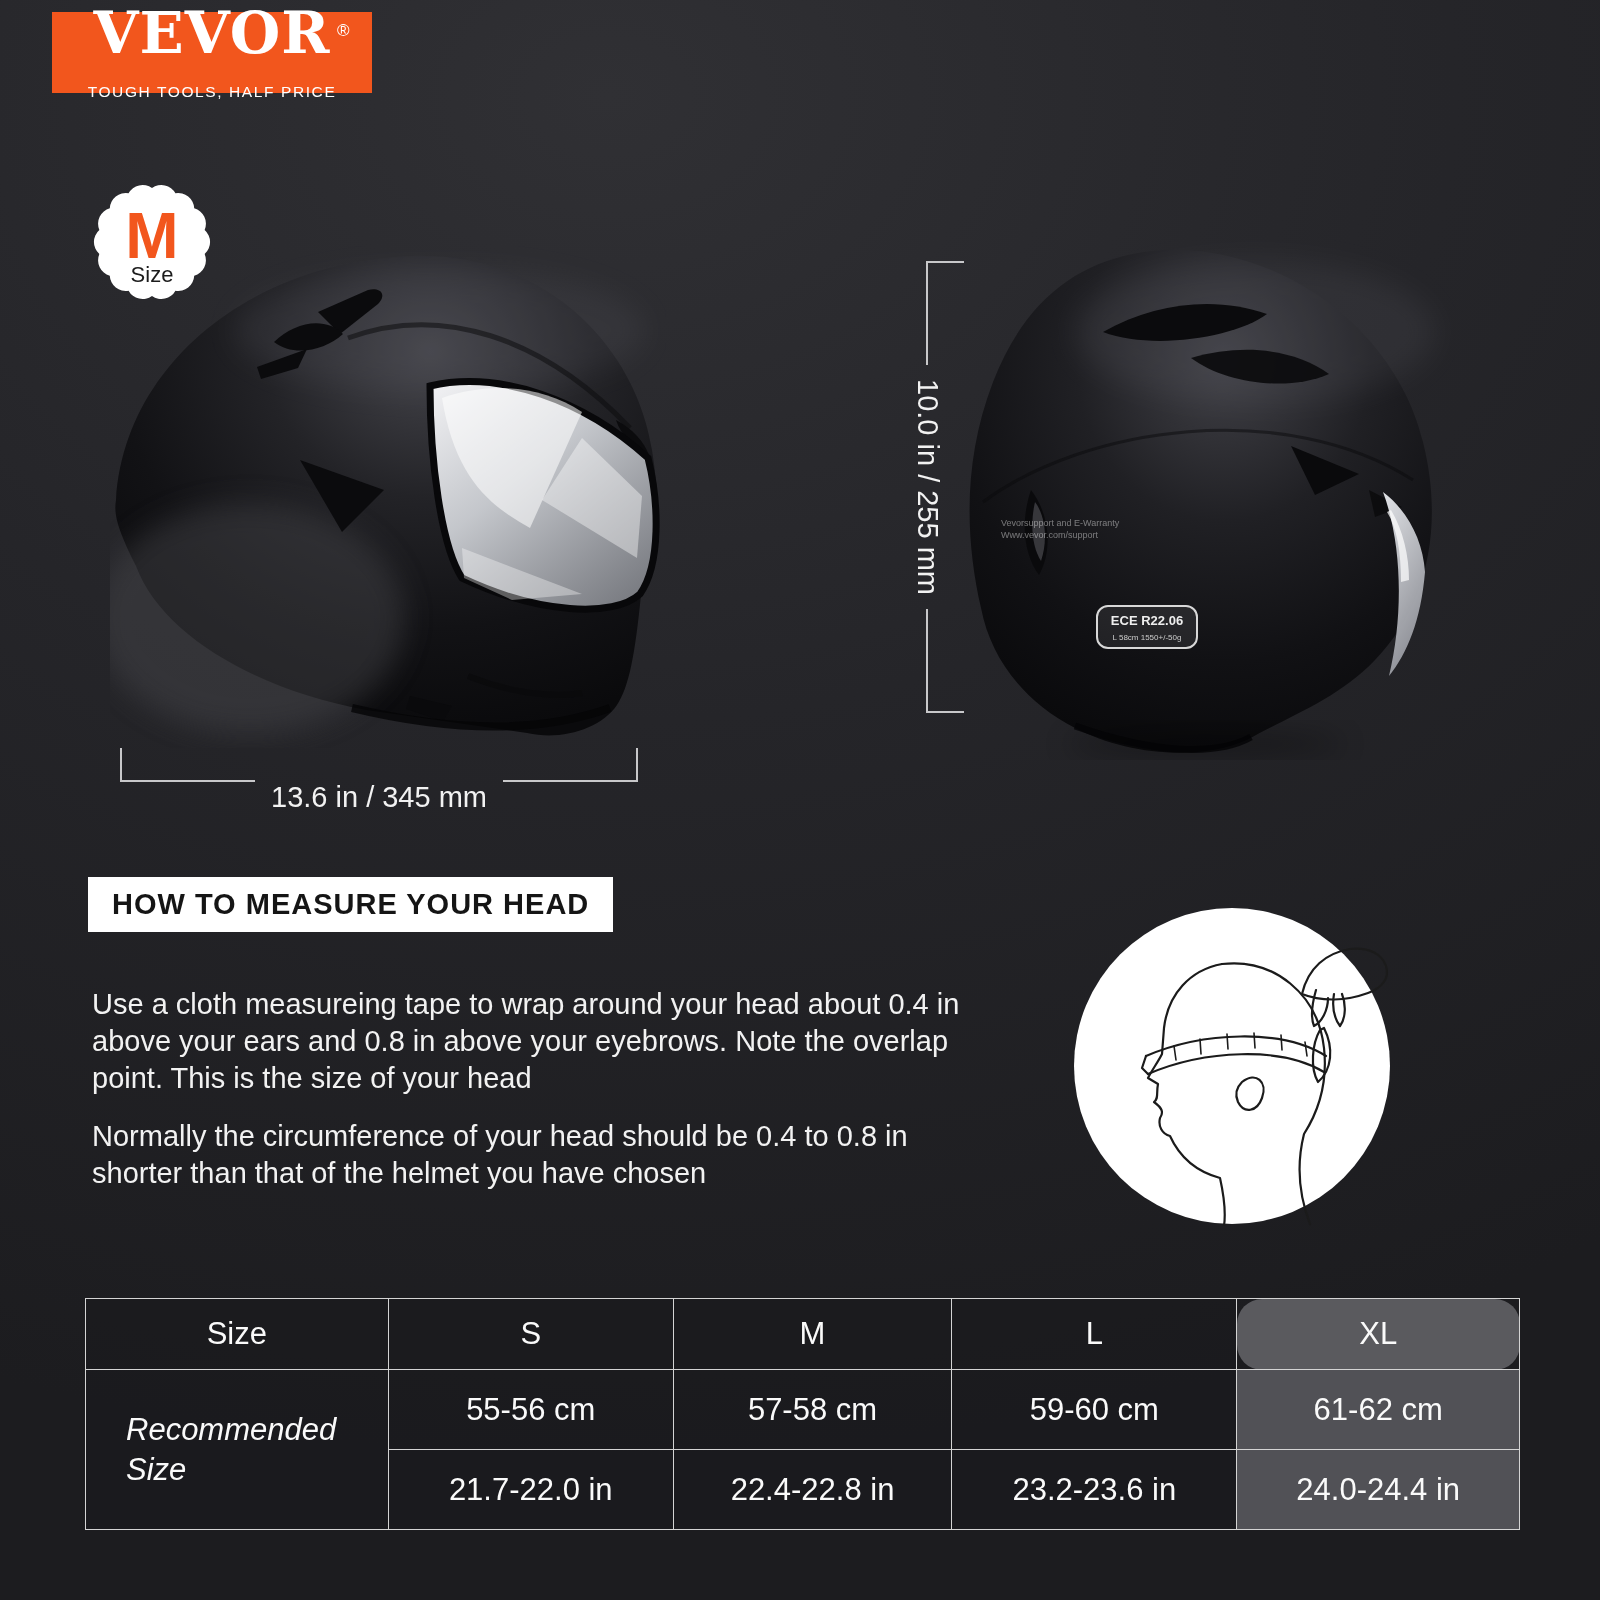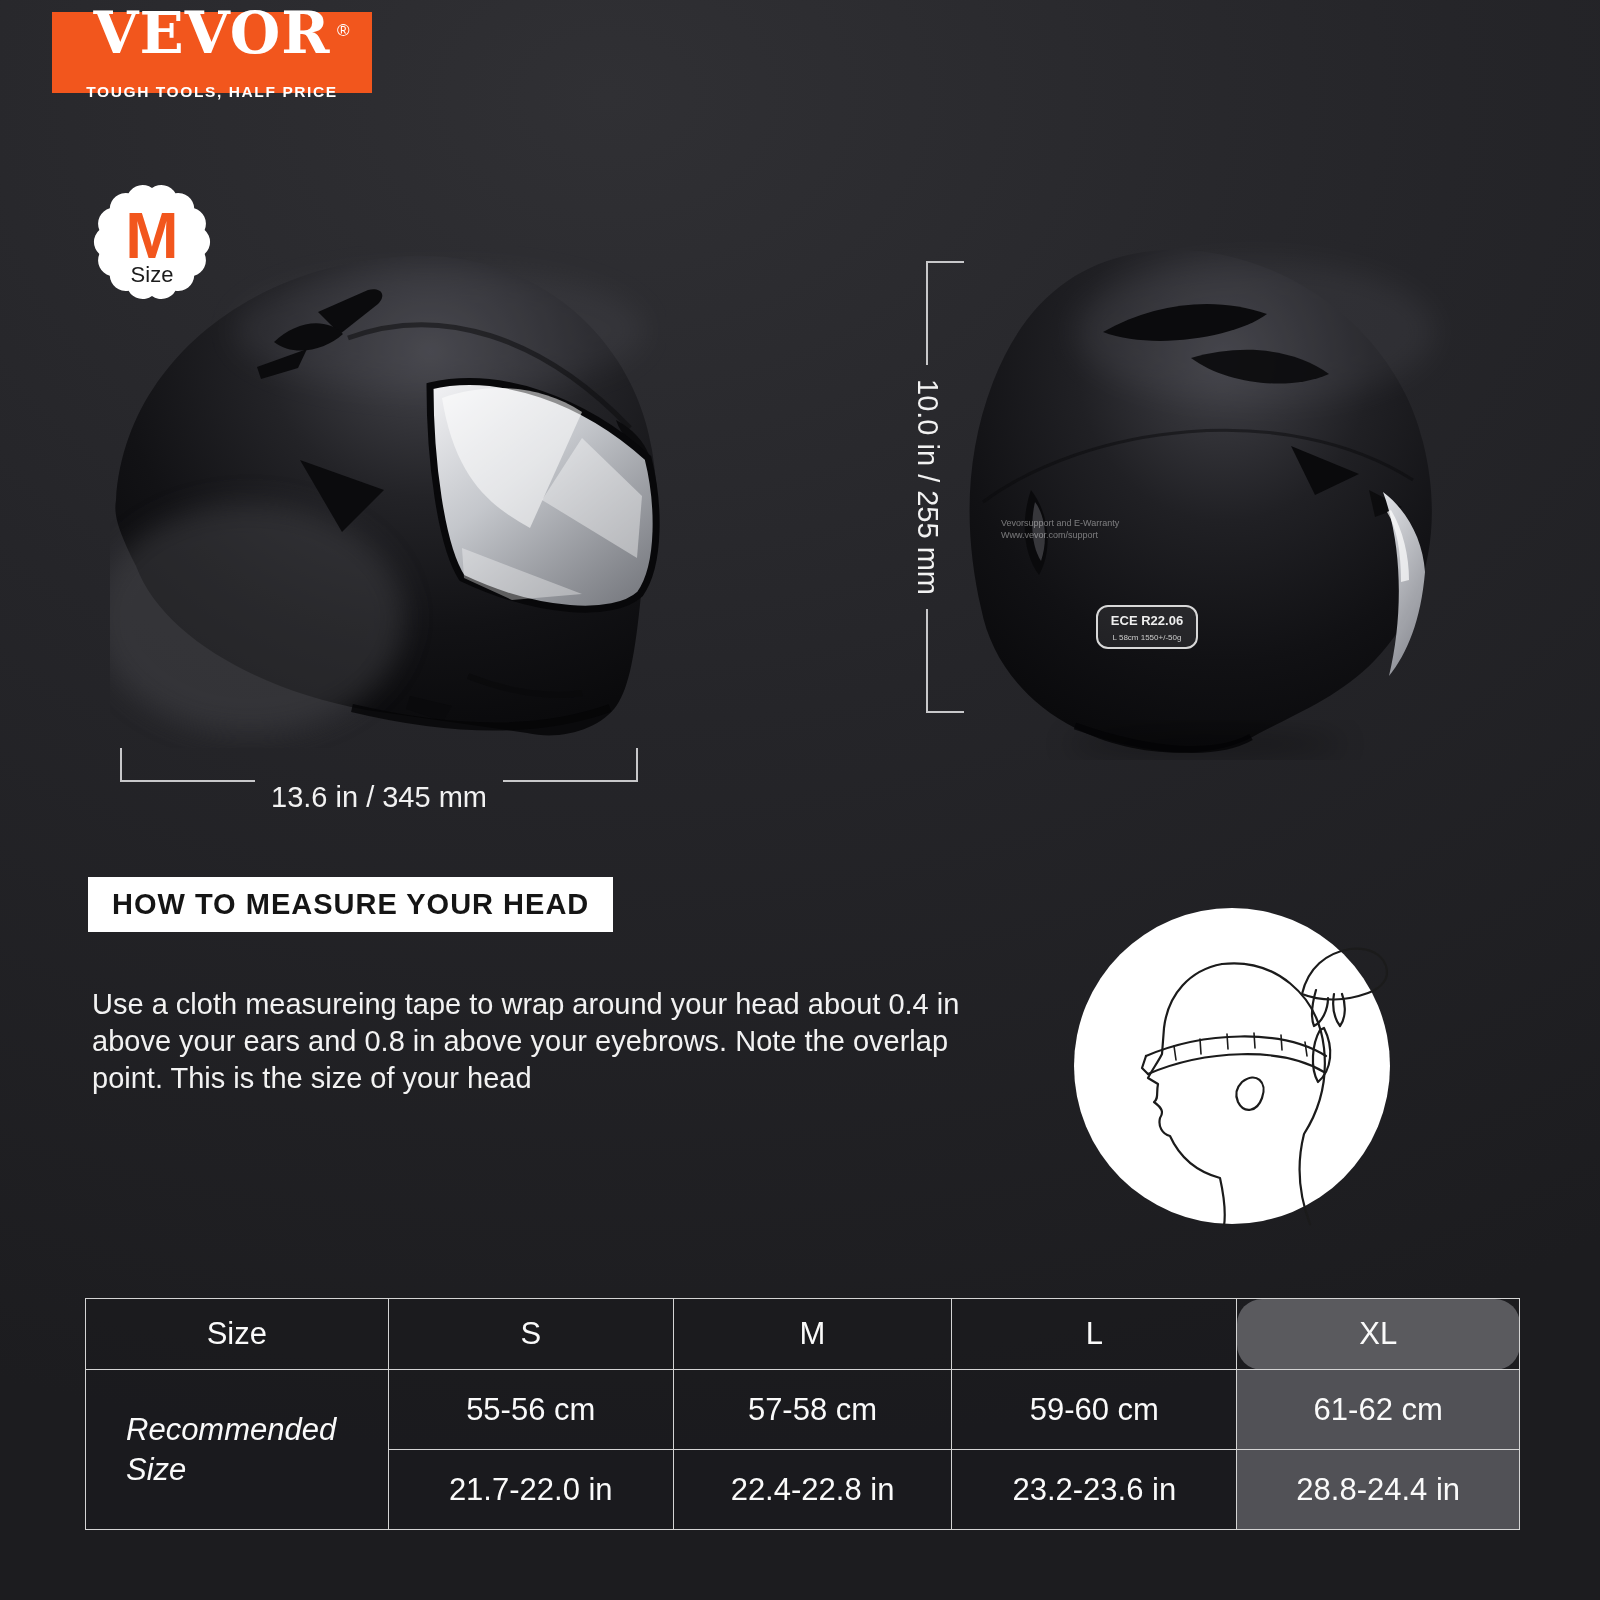--- a/index.html
+++ b/index.html
@@ -9,21 +9,21 @@
       radial-gradient(115% 85% at 38% 6%, #303034 0%, #252529 46%, #1c1c1f 100%);
     font-family:"Liberation Sans", sans-serif;
     color:#f4f4f4;
   }
   
   .logo{position:absolute;left:52px;top:12px;width:320px;height:81px;background:#F2561D;
         display:flex;flex-direction:column;align-items:center;justify-content:center;}
   .wordmark{font-family:"DejaVu Serif", serif;font-weight:bold;font-size:58px;line-height:58px;
             color:#fff;letter-spacing:1px;position:relative;}
   .wordmark sup{font-size:17px;position:absolute;top:-2px;right:-20px;font-family:"Liberation Sans",sans-serif;font-weight:normal;}
-  .tagline{font-size:15.5px;font-weight:bold;color:#fff;letter-spacing:1.6px;margin-top:21px;}
+  .tagline{font-size:15.5px;font-weight:normal;color:#fff;letter-spacing:1.6px;margin-top:21px;}
   
   .badge{position:absolute;left:88px;top:178px;width:128px;height:128px;}
   .badge svg{display:block;}
   
   .dimline{position:absolute;}
   .dimline .tick{position:absolute;background:#c8c8ca;}
   .dimline .seg{position:absolute;background:#c8c8ca;}
   .dim-label{position:absolute;white-space:nowrap;font-size:29px;color:#f2f2f2;}
   .dim-h .tick{width:2px;height:34px;top:0;}
   .dim-h .tick.l{left:0;} .dim-h .tick.r{right:0;}
@@ -157,20 +157,21 @@
     <div class="tick b"></div>
     <div class="seg t"></div>
     <div class="seg b"></div>
     <div class="dim-label">10.0 in / 255 mm</div>
   </div>
 
 
   <div class="measure-title">HOW TO MEASURE YOUR HEAD</div>
   <div class="measure-copy">
     <p>Use a cloth measureing tape to wrap around your head about 0.4 in above your ears and 0.8 in above your eyebrows. Note the overlap point. This is the size of your head</p>
+    <p>Normally the circumference of your head should be 0.4 to 0.8 in shorter than that of the helmet you have chosen</p>
   </div>
 
   <svg class="illu" viewBox="0 0 320 320">
     <circle cx="160" cy="160" r="158" fill="#ffffff"></circle>
     <g stroke="#1b1b1b" stroke-width="2.2" fill="none" stroke-linecap="round" stroke-linejoin="round">
       <path d="M 150 58 C 202 52 246 88 252 142 C 256 178 246 206 232 228 C 224 260 228 292 238 318"></path>
       <path d="M 150 58 C 118 64 96 88 92 122 L 90 148 C 86 156 80 164 76 172 L 86 178 C 84 188 87 192 82 196 C 90 202 92 206 88 212 C 86 220 90 228 98 230 C 108 252 126 266 148 272 C 152 290 154 306 152 320"></path>
       <path d="M 170 176 C 184 165 196 176 190 192 C 185 206 172 208 166 196 C 163 189 164 182 170 176 Z"></path>
       <path d="M 74 150 C 130 126 210 122 254 150"></path>
       <path d="M 76 168 C 132 144 210 140 252 166"></path>
@@ -203,18 +204,18 @@
       <td rowspan="2" class="rowlabel">Recommended Size</td>
       <td>55-56 cm</td>
       <td>57-58 cm</td>
       <td>59-60 cm</td>
       <td class="hlc">61-62 cm</td>
     </tr>
     <tr class="body">
       <td>21.7-22.0 in</td>
       <td>22.4-22.8 in</td>
       <td>23.2-23.6 in</td>
-      <td class="hlc">28.8-24.4 in</td>
+      <td class="hlc">24.0-24.4 in</td>
     </tr>
   </tbody>
     </table>
 
 </div>
 
 </body></html>

